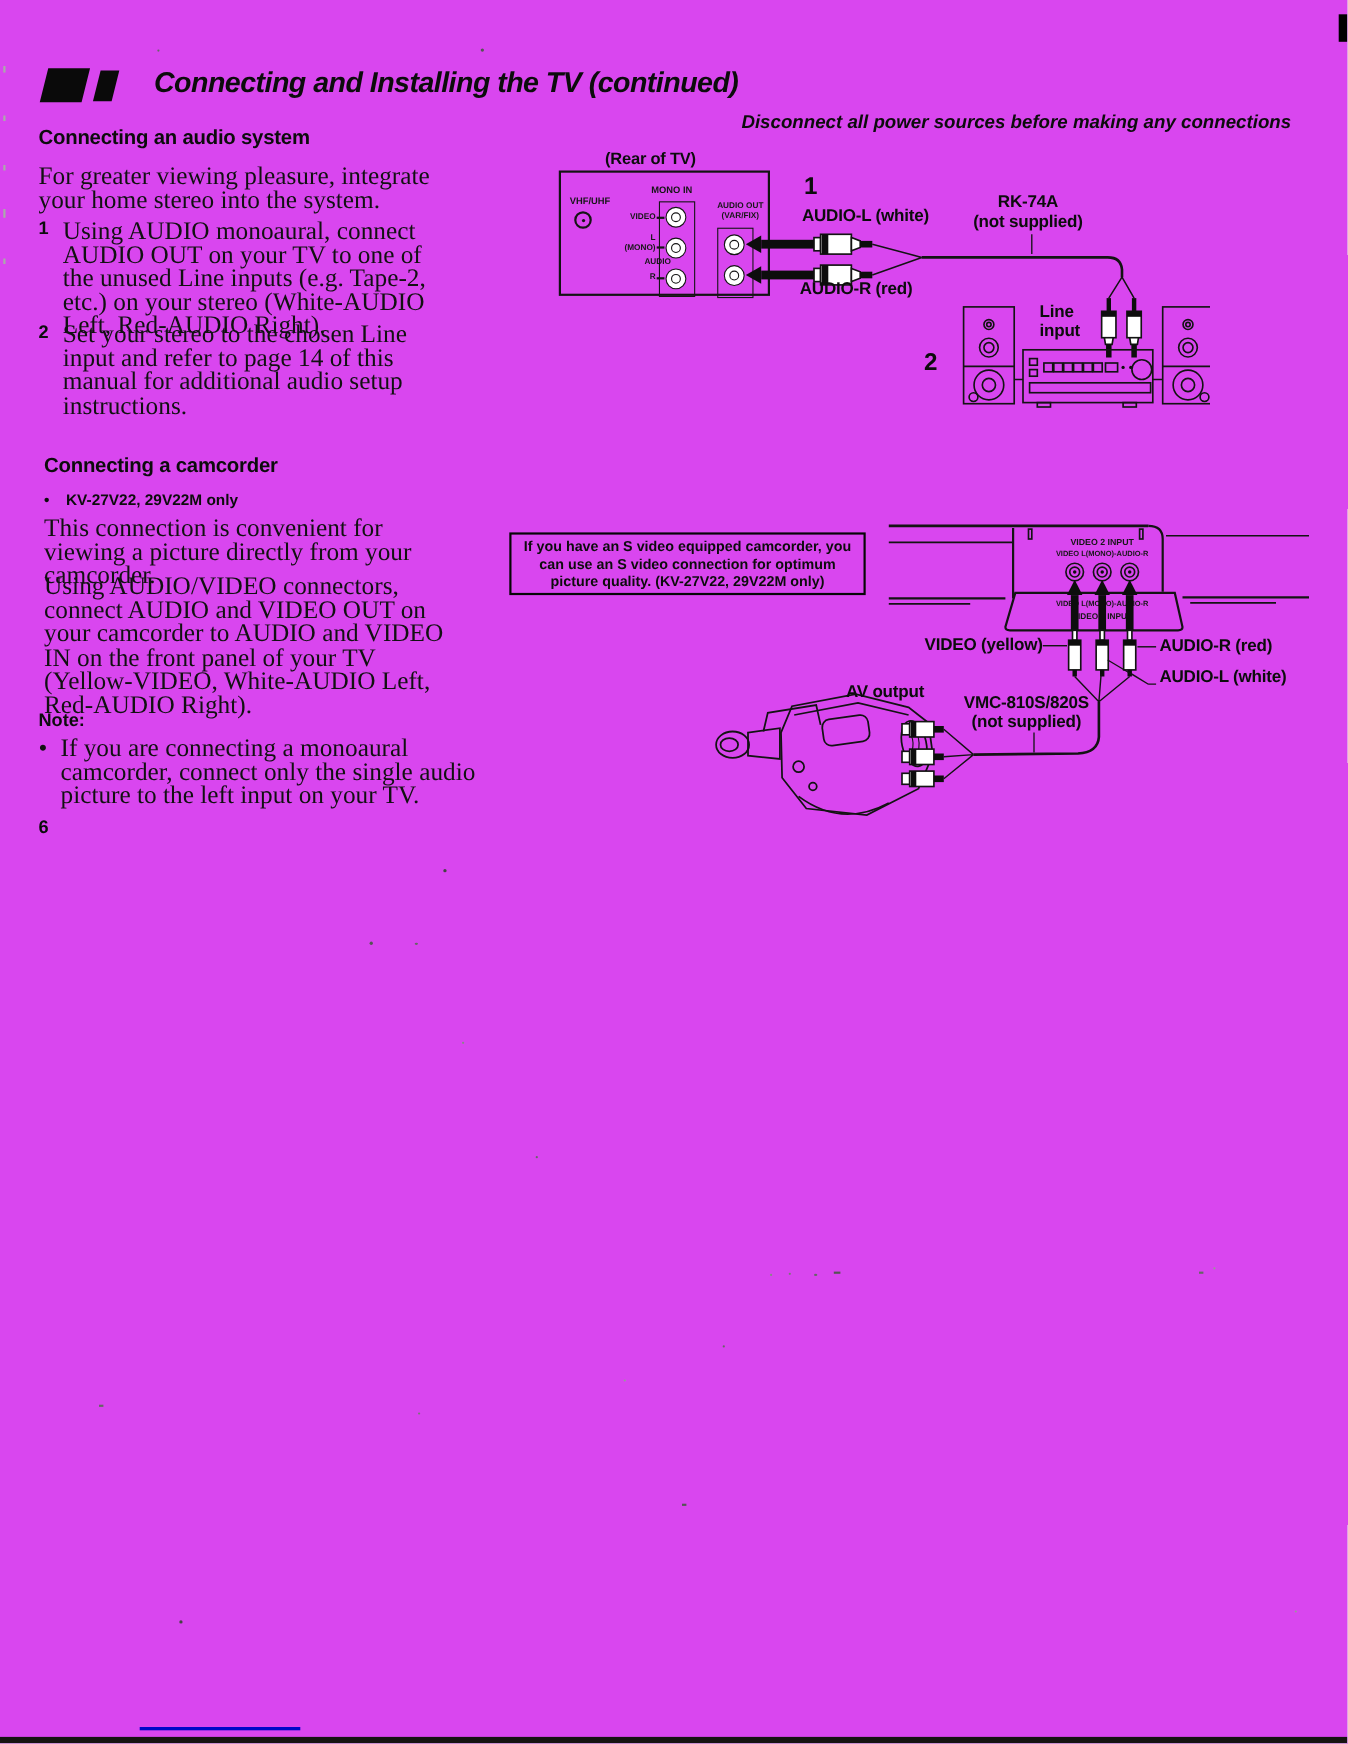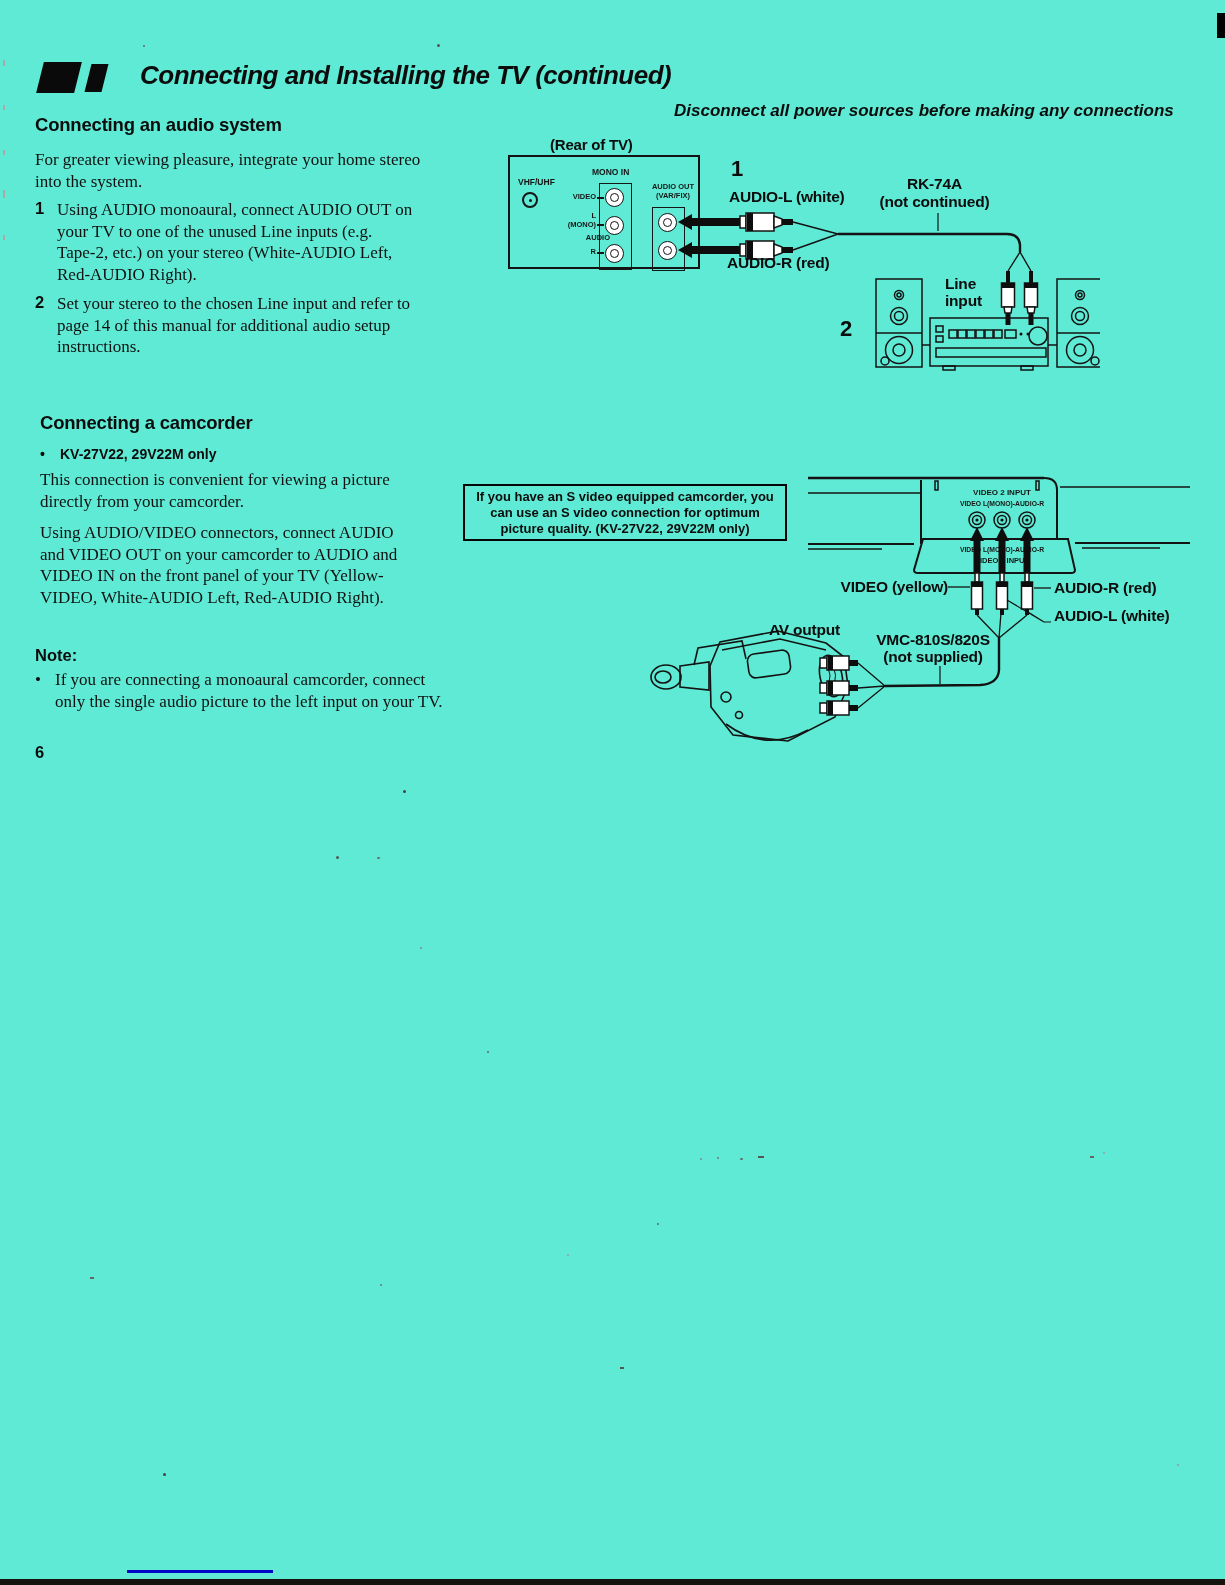--- a/index.html
+++ b/index.html
@@ -1,19 +1,19 @@
 <!DOCTYPE html>
 <html><head>
 <meta charset="utf-8">
 <style>
   html,body{margin:0;padding:0;background:#e8e8e8;}
-  #page{position:relative;width:1225px;height:1585px;background:#5eead4;overflow:hidden;
+  #page{position:relative;width:1225px;height:1585px;background:#d946ef;overflow:hidden;
         font-family:"Liberation Sans",sans-serif;color:#0c0c0c;}
   .abs{position:absolute;}
-  .serif{font-family:"Liberation Serif",serif;font-size:17px;line-height:21.5px;color:#111;}
+  .serif{font-family:"Liberation Serif",serif;font-size:23px;line-height:21.5px;color:#111;}
   .pre{white-space:pre-line;}
   
   .mark{position:absolute;background:#0a0a0a;transform:skewX(-14deg);}
   #title{left:140px;top:60px;font-size:26px;font-weight:bold;font-style:italic;letter-spacing:-0.5px;}
   #warning{left:674px;top:101px;width:560px;font-size:17px;font-weight:bold;font-style:italic;overflow:hidden;white-space:nowrap;}
   .h2{font-size:18.5px;font-weight:bold;letter-spacing:-0.2px;}
   .step{display:flex;gap:9px;}
   .step-num{font-weight:bold;font-size:16.5px;width:13px;flex:none;}
   .bullet-row{display:flex;gap:8px;}
   .bdot{width:12px;flex:none;}
@@ -178,21 +178,21 @@
           <circle cx="425" cy="145" r="6"></circle>
         <circle cx="440" cy="156" r="4"></circle>
       </g>
     </g>
   </svg>
 
   <div class="bignum" style="left:731px;top:156px;">1</div>
   <div class="dlabel" style="left:729px;top:188px;">AUDIO-L (white)</div>
   <div class="dlabel" style="left:727px;top:254px;">AUDIO-R (red)</div>
   <div class="dlabel pre" style="left:877px;top:175px;width:115px;text-align:center;line-height:17.5px;">RK-74A
-(not continued)</div>
+(not supplied)</div>
   <div class="dlabel pre" style="left:945px;top:276px;line-height:16.5px;">Line
 input</div>
   <div class="bignum" style="left:840px;top:316px;">2</div>
 
   <div class="abs h2" style="left:40px;top:412px;">Connecting a camcorder</div>
   <div class="abs bullet-row" style="left:40px;top:446px;font-size:14px;font-weight:bold;">
     <div class="bdot">•</div>
     <div>KV-27V22, 29V22M only</div>
   </div>
   <div class="abs serif" style="left:40px;top:469px;width:370px;">This connection is convenient for viewing a picture directly from your camcorder.</div>

